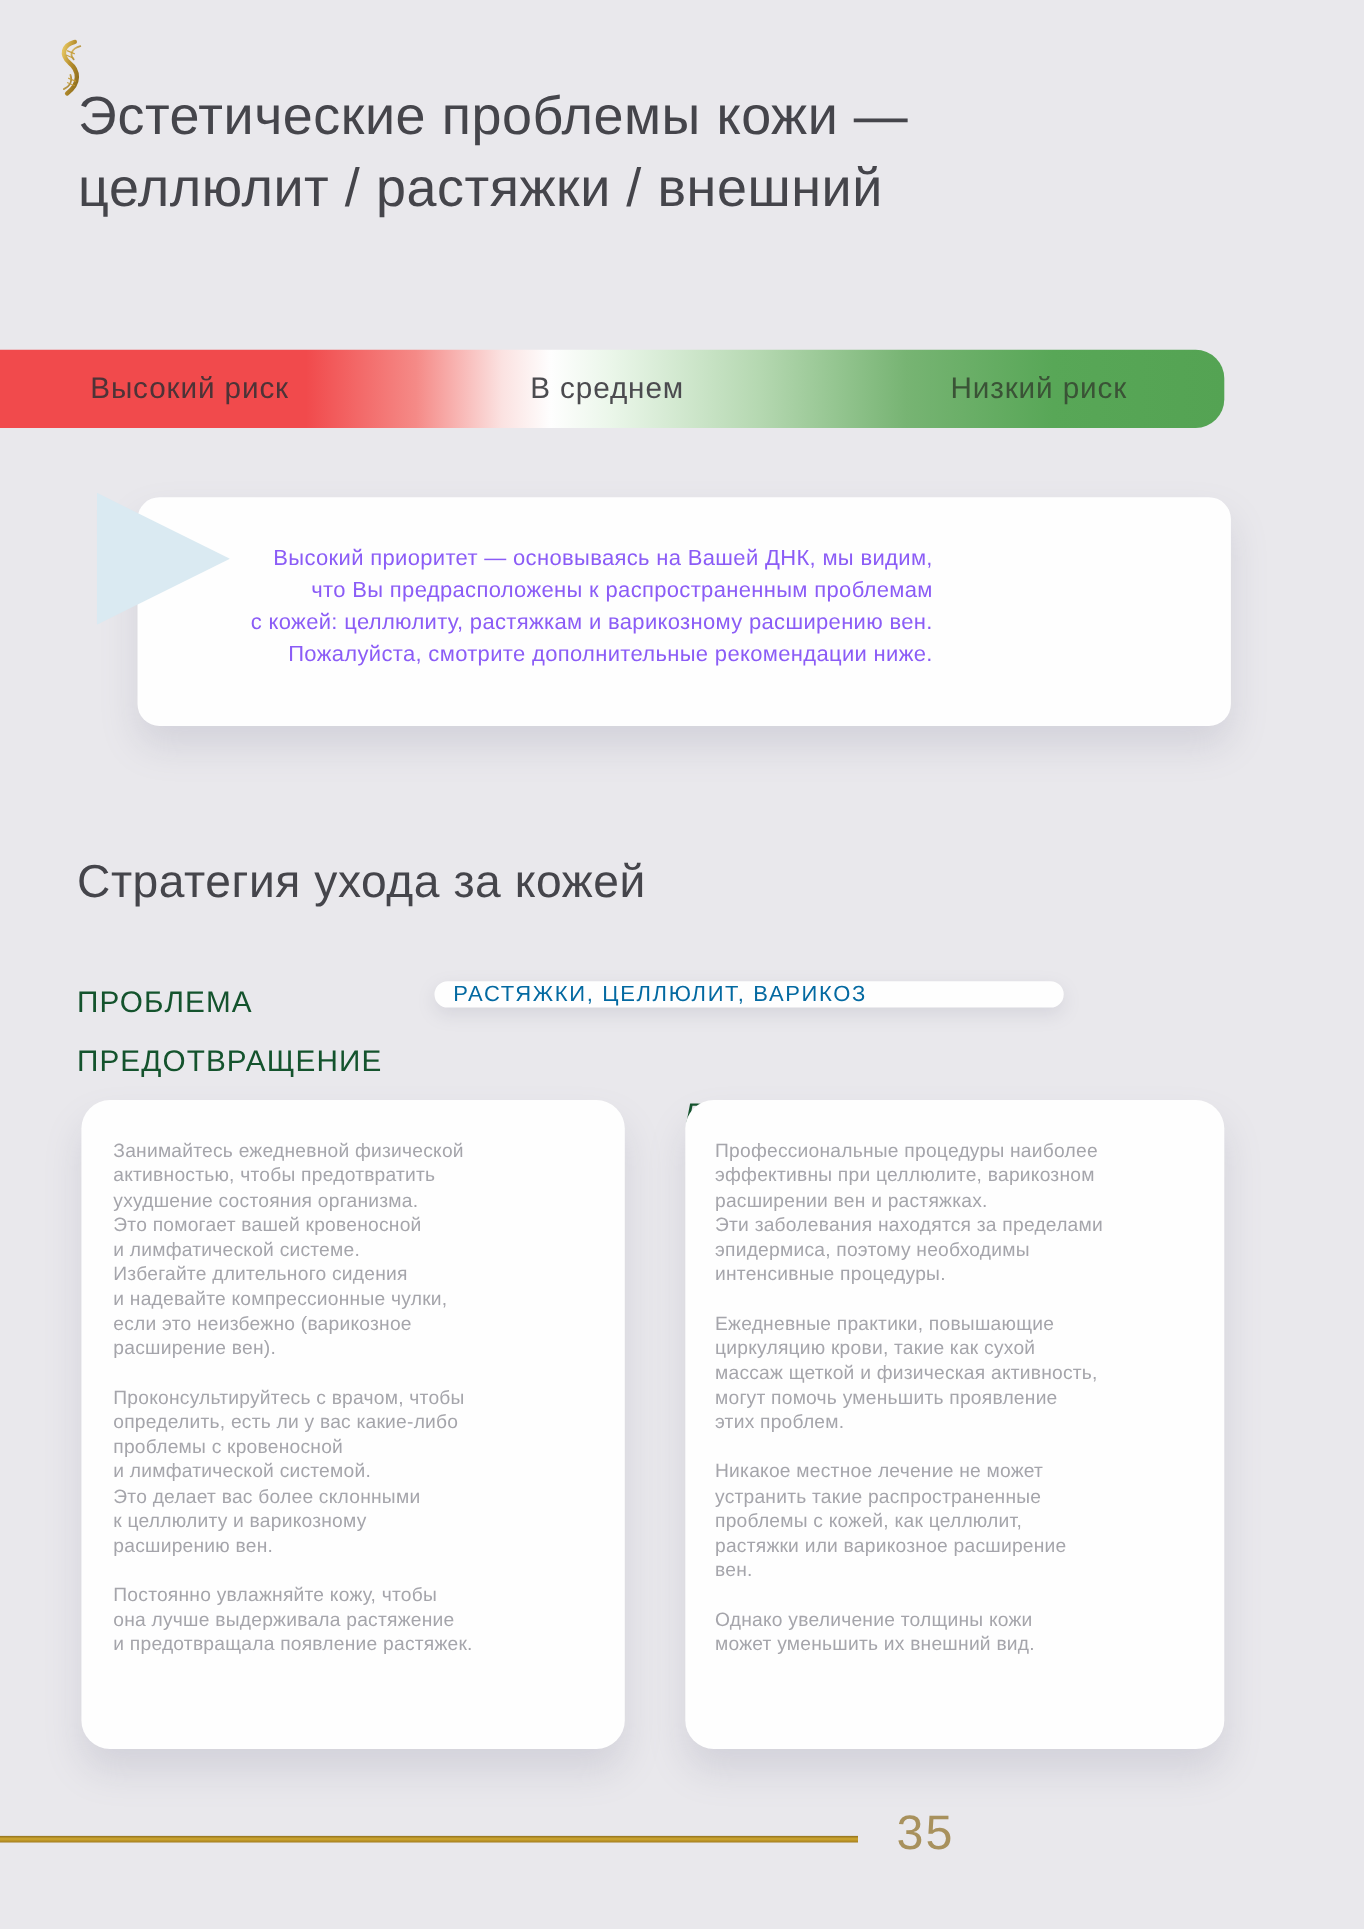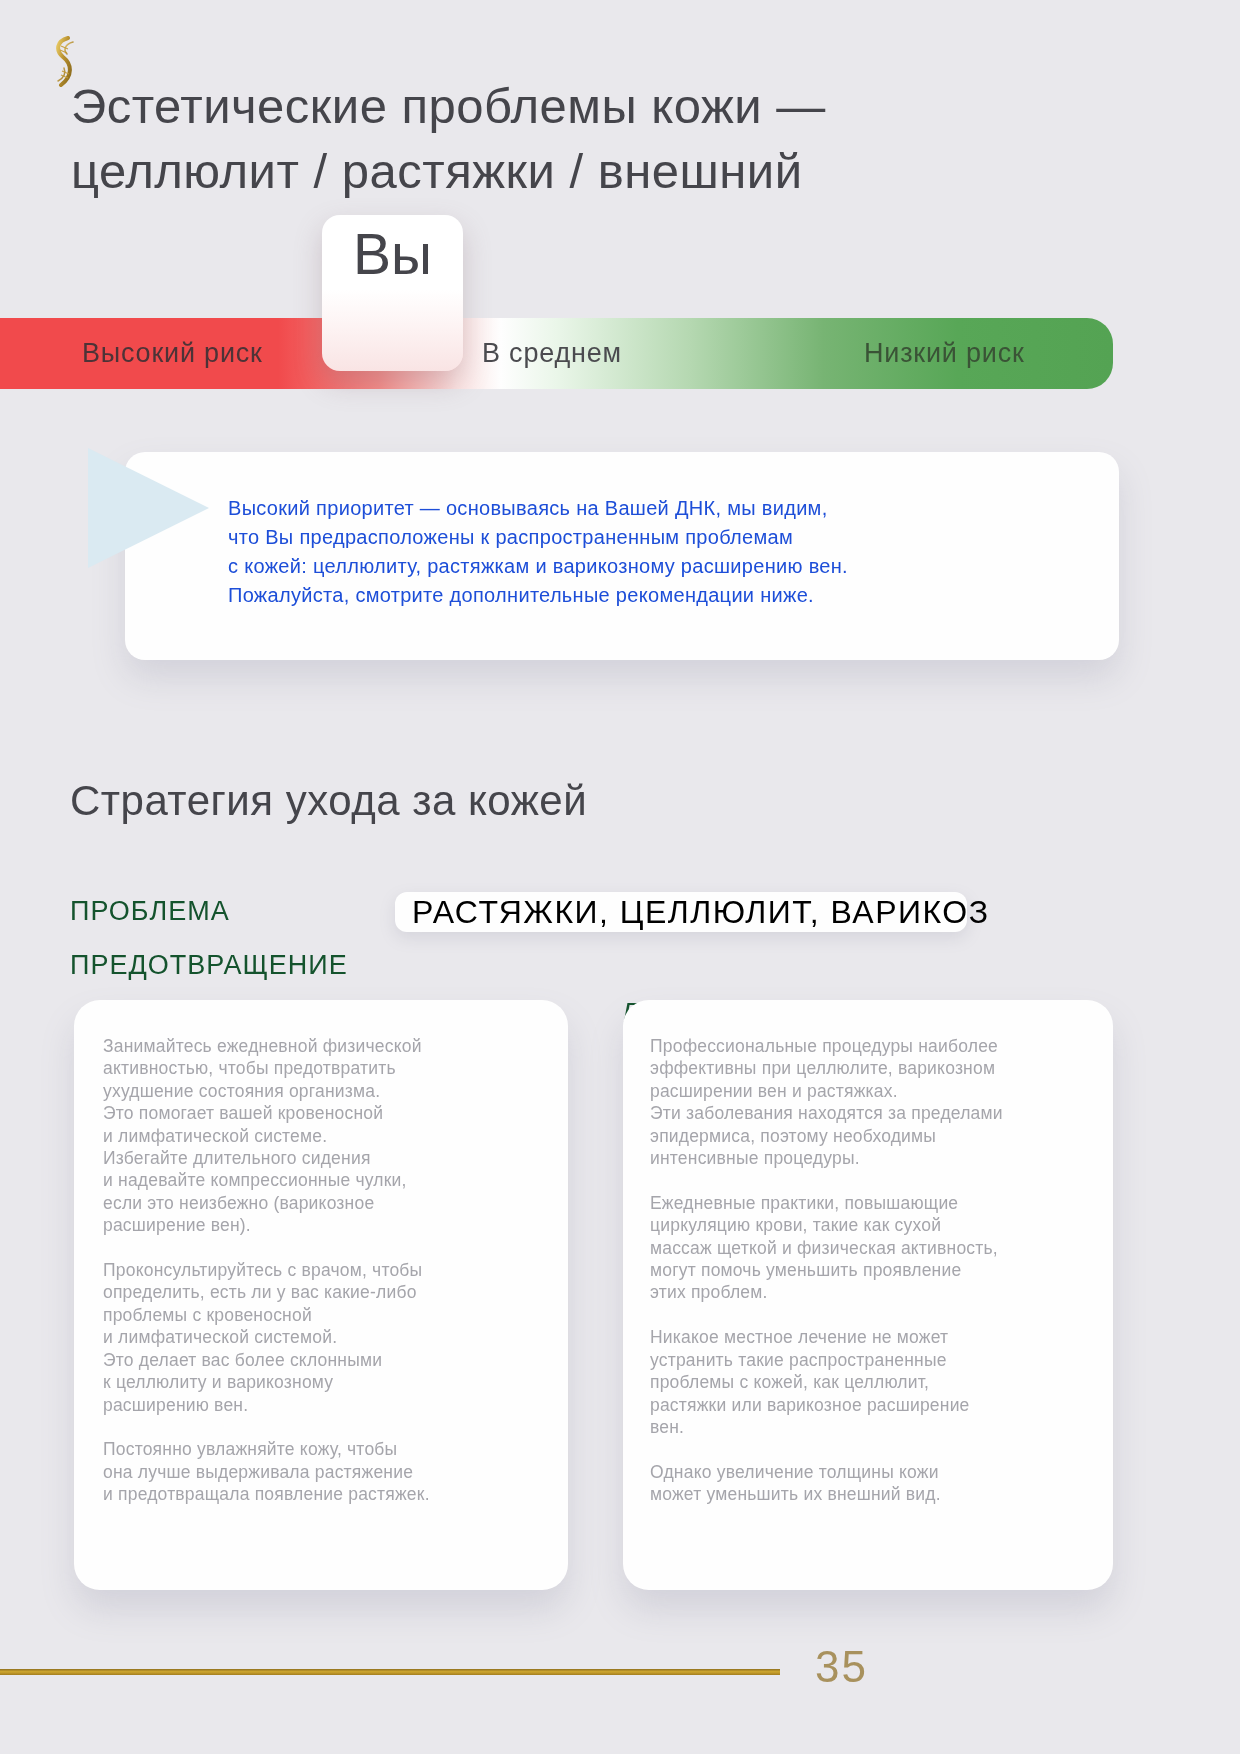--- a/index.html
+++ b/index.html
@@ -49,22 +49,23 @@
   .you-marker span{margin-top:6px;}
   
   .note-card{
     position:absolute;left:125px;top:452px;width:994px;height:208px;
     background:#fefefe;border-radius:20px;
     box-shadow:0 18px 34px rgba(125,125,150,0.20);
   }
   .note-text{
     position:absolute;left:103px;top:42px;
     font-size:20px;line-height:29px;font-weight:300;
-    color:#1d4ed8;letter-spacing:0.3px;
+    color:#8b5cf6;letter-spacing:0.3px;
     white-space:pre-line;
+    text-align:right;
   }
   .note-triangle{
     position:absolute;left:88px;top:448px;width:121px;height:120px;
     background:#daeaf2;
     clip-path:polygon(0 0,100% 50%,0 100%);
     filter:drop-shadow(0 14px 14px rgba(120,130,155,0.35));
   }
   
   .h2{
     position:absolute;left:70px;top:770px;
@@ -73,27 +74,27 @@
   }
   .col-label{
     position:absolute;
     font-size:27px;font-weight:300;letter-spacing:1px;
     color:#14532d;
   }
   .lbl-problem{left:70px;top:896px;}
   .lbl-prevent{left:70px;top:950px;}
   .lbl-restore{left:623px;top:998px;font-style:italic;}
   .problem-badge{
-    position:absolute;left:395px;top:892px;width:572px;height:40px;
+    position:absolute;left:395px;top:892px;width:572px;height:24px;
     background:#fefefe;border-radius:12px;
     box-shadow:0 6px 16px rgba(125,125,150,0.18);
     display:flex;align-items:center;
     padding-left:17px;box-sizing:border-box;
-    font-size:32px;font-weight:300;letter-spacing:1.5px;
-    color:#000000;white-space:nowrap;
+    font-size:20px;font-weight:300;letter-spacing:1.5px;
+    color:#0369a1;white-space:nowrap;
   }
   .text-card{
     position:absolute;top:1000px;height:590px;
     background:#fefefe;border-radius:26px;
     box-shadow:0 20px 34px rgba(125,125,150,0.20);
   }
   .card-prevent{left:74px;width:494px;}
   .card-restore{left:623px;width:490px;}
   .card-text{
     position:absolute;top:35px;
@@ -143,23 +144,20 @@
     <div>Эстетические проблемы кожи —</div>
     <div>целлюлит / растяжки / внешний</div>
   </div>
 
   <div class="risk-bar">
     <div class="risk-label high">Высокий риск</div>
     <div class="risk-label medium">В среднем</div>
     <div class="risk-label low">Низкий риск</div>
   </div>
 
-  <div class="you-marker">
-    <span>Вы</span>
-  </div>
 
   <div class="note-card">
     <div class="note-text">Высокий приоритет — основываясь на Вашей ДНК, мы видим,
 что Вы предрасположены к распространенным проблемам
 с кожей: целлюлиту, растяжкам и варикозному расширению вен.
 Пожалуйста, смотрите дополнительные рекомендации ниже.</div>
   </div>
   <div class="note-triangle"></div>
 
   <div class="h2">Стратегия ухода за кожей</div>

